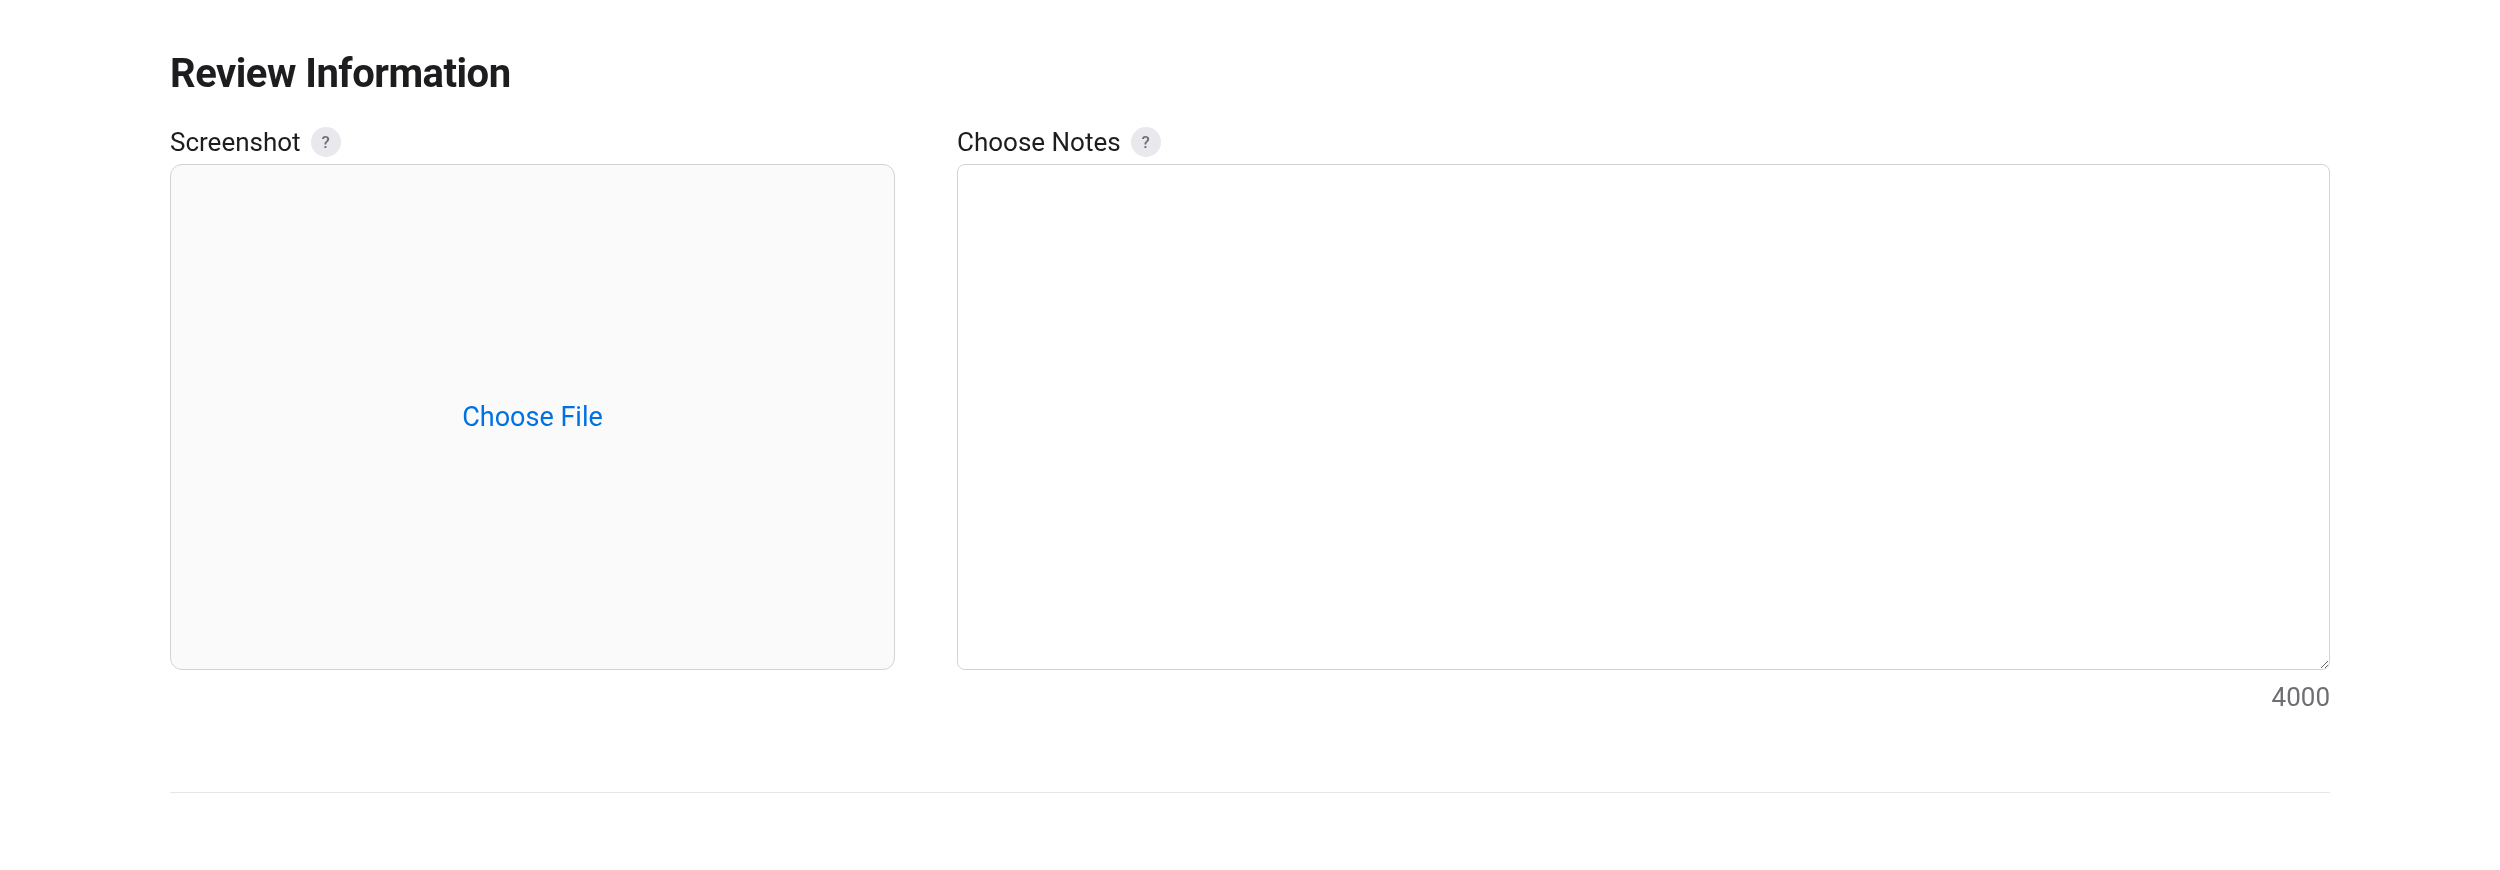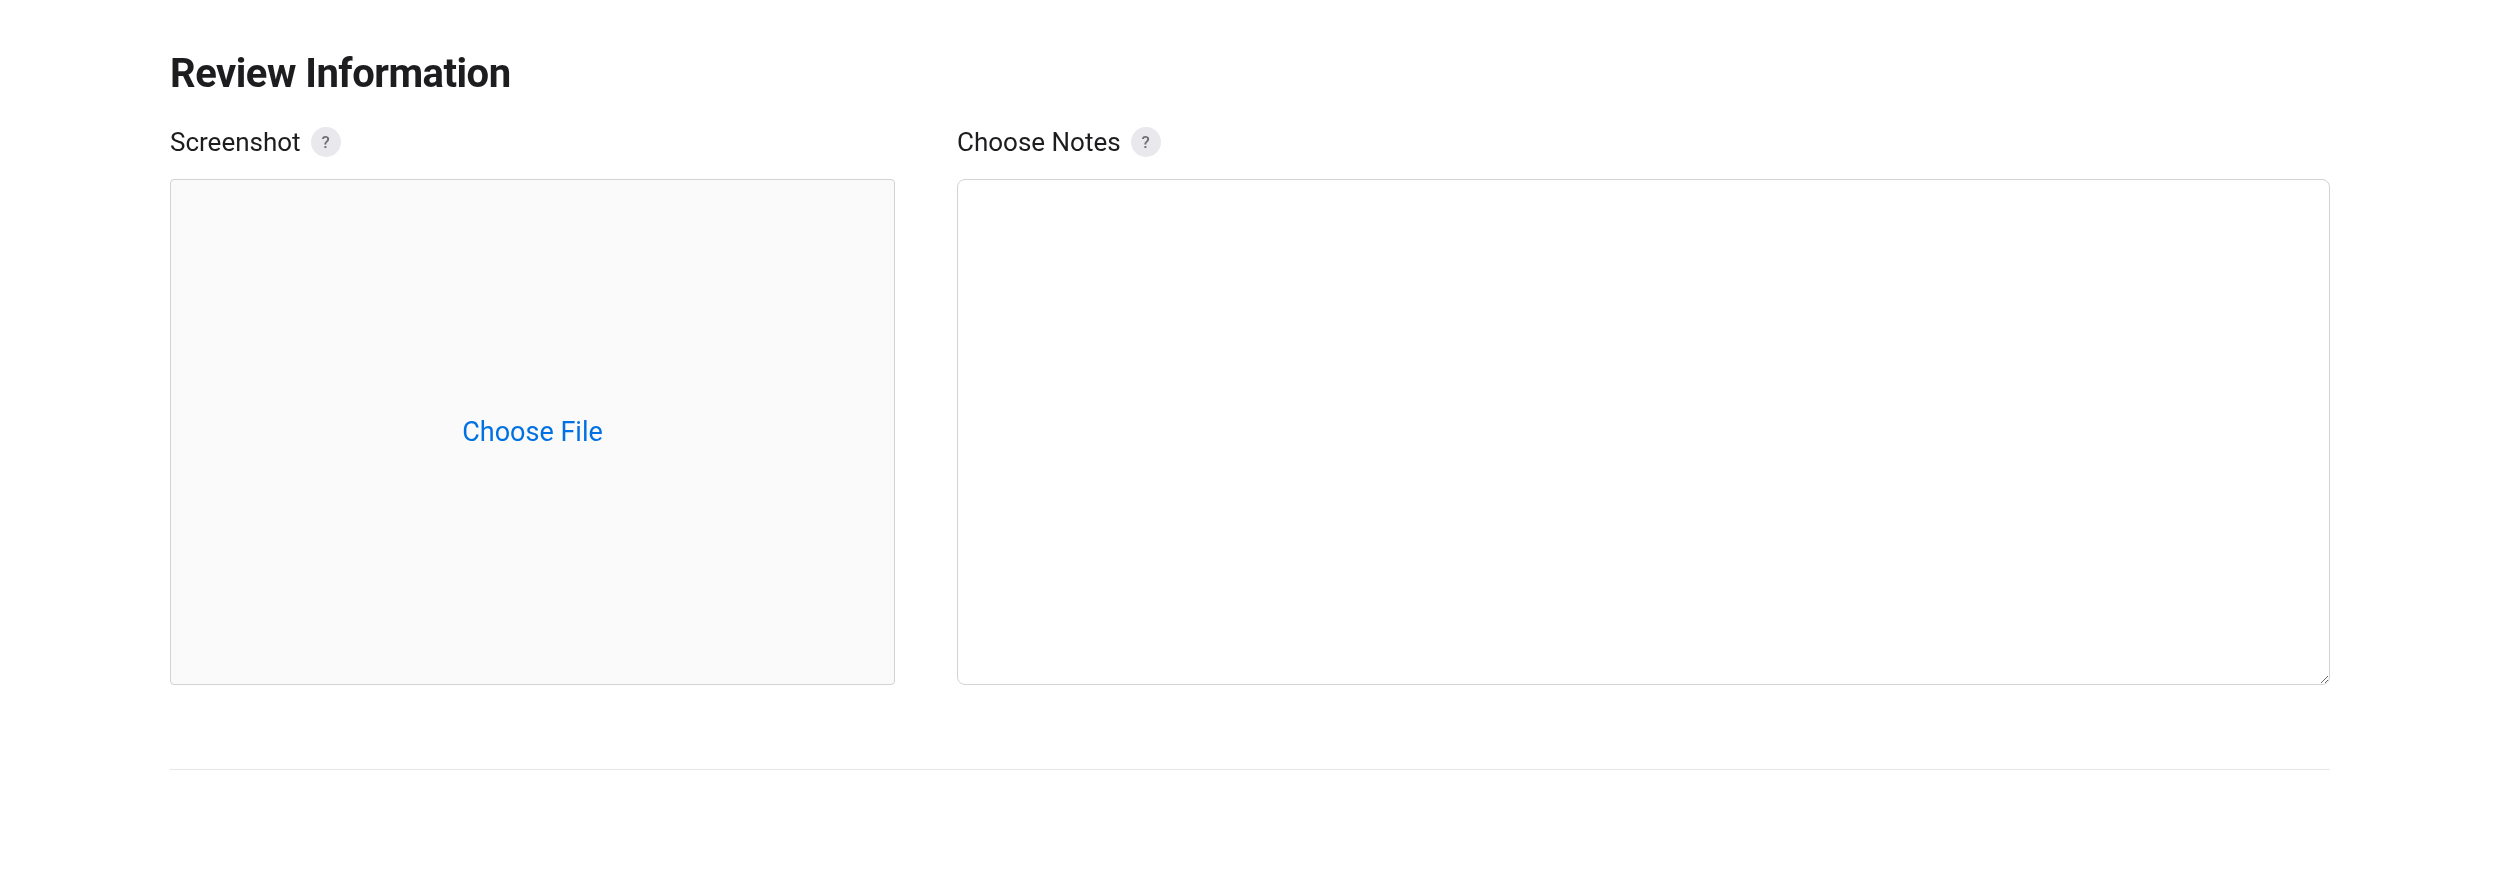--- a/index.html
+++ b/index.html
@@ -31,21 +31,21 @@
     .form-col-left {
       width: 725px;
     }
     .form-col-right {
       flex: 1;
     }
     .field-label-row {
       display: flex;
       align-items: center;
       gap: 10px;
-      margin-bottom: 22px;
+      margin-bottom: 7px;
     }
     .field-label {
       font-size: 26px;
       font-weight: 400;
       color: #1d1d1f;
     }
     .help-badge {
       width: 30px;
       height: 30px;
       border-radius: 50%;
@@ -56,21 +56,21 @@
       color: #6e6e73;
       font-size: 17px;
       font-weight: 500;
       cursor: pointer;
       user-select: none;
     }
     .dropzone {
       width: 100%;
       height: 506px;
       border: 1px solid #d2d2d7;
-      border-radius: 4px;
+      border-radius: 12px;
       background: #fafafa;
       display: flex;
       align-items: center;
       justify-content: center;
       cursor: pointer;
     }
     .choose-file-link {
       color: #0071e3;
       font-size: 27px;
       font-weight: 400;
@@ -120,17 +120,18 @@
     </div>
 
     <div class="form-col-right">
       <div class="field-label-row">
         <span class="field-label">Choose Notes</span>
         <span class="help-badge">?</span>
       </div>
       <div class="textarea-wrap">
         <textarea class="review-notes-textarea" value="" style=""></textarea>
       </div>
+      <div class="char-counter">4000</div>
     </div>
   </div>
 
   <hr class="divider">
 </div>
 
 </body></html>

